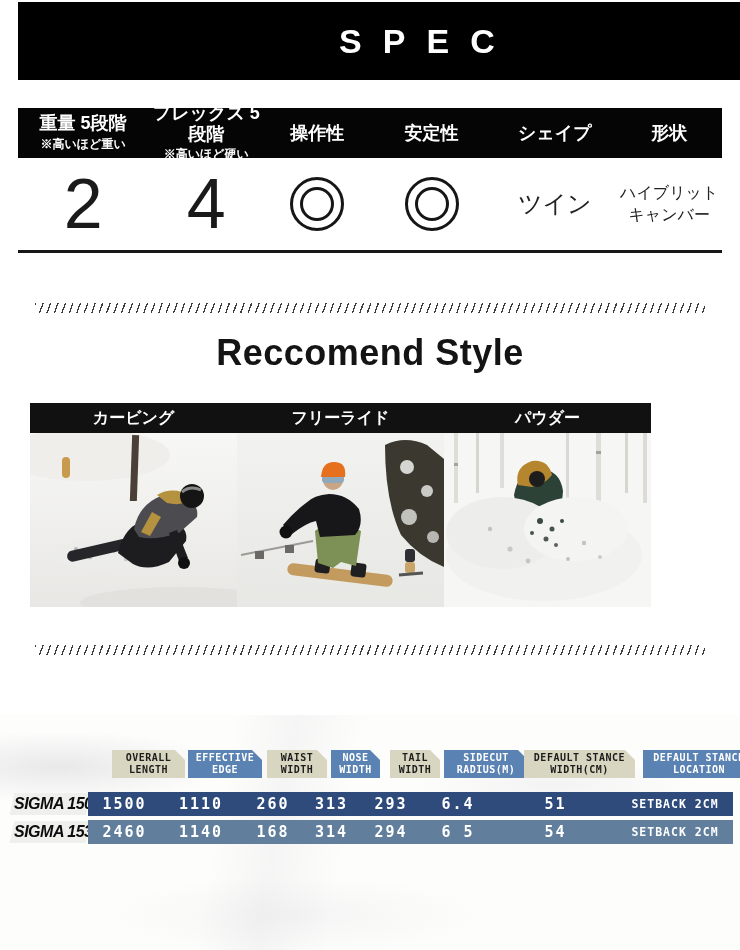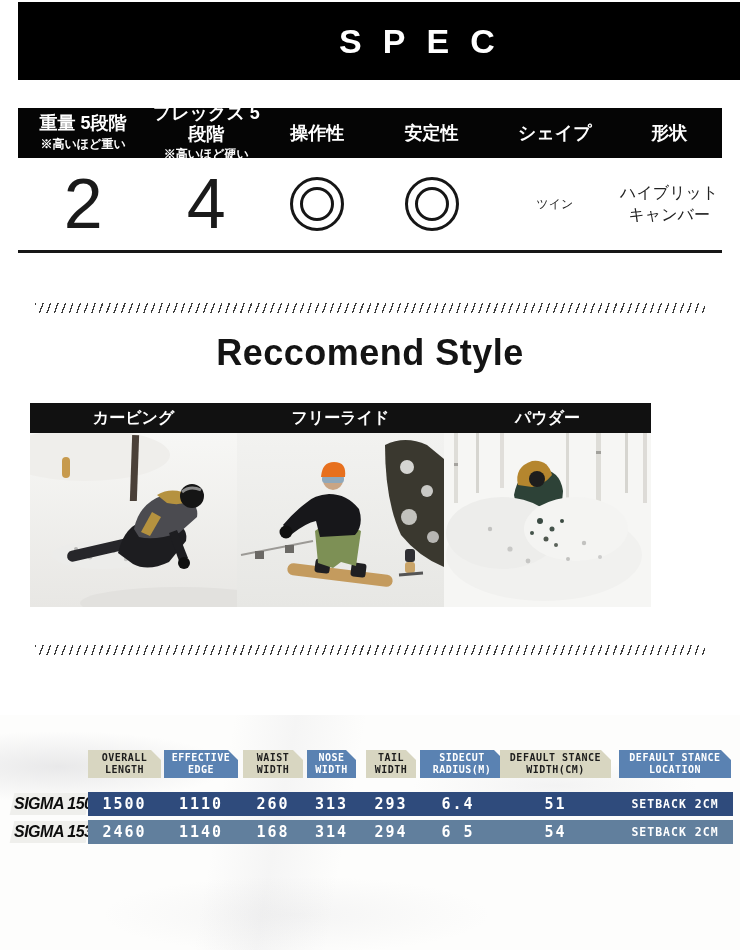--- a/index.html
+++ b/index.html
@@ -24,21 +24,21 @@
   .h-note{font-size:12px;font-weight:bold;margin-top:2px;}
   
   .spec-values{
     position:absolute;left:18px;top:158px;width:704px;height:92px;
     display:flex;align-items:center;color:#111;
   }
   .big-num{font-size:70px;font-weight:400;line-height:1;color:#1a1a1a;}
   .dcircle{width:54px;height:54px;border:3.5px solid #161616;border-radius:50%;
     display:flex;align-items:center;justify-content:center;box-sizing:border-box;}
   .dcircle::after{content:"";width:34px;height:34px;border:3.5px solid #161616;border-radius:50%;box-sizing:border-box;}
-  .shape-text{font-size:12px;color:#222;}
+  .shape-text{font-size:24px;color:#222;}
   .form-text{font-size:16px;color:#222;line-height:1.4;text-align:center;}
   .rule{position:absolute;left:18px;top:250px;width:704px;height:2.5px;background:#171717;}
   
   .hatch{
     position:absolute;left:35px;width:670px;height:10px;
     background:repeating-linear-gradient(110deg,#3d3d3d 0px,#3d3d3d 1.3px,transparent 1.3px,transparent 7px);
   }
   .hatch-1{top:303px;}
   .hatch-2{top:645px;}
   
@@ -63,20 +63,21 @@
       radial-gradient(ellipse 220px 40px at 75% 30%, rgba(170,170,178,0.12), transparent 65%),
       radial-gradient(ellipse 300px 60px at 40% 85%, rgba(170,170,178,0.10), transparent 65%),
       linear-gradient(100deg, transparent 30%, rgba(175,175,182,0.10) 38%, transparent 47%),
       #fdfdfc;
   }
   .chip{
     position:absolute;top:750px;height:28px;display:flex;align-items:center;justify-content:center;
     text-align:center;font-family:"DejaVu Sans Mono",monospace;font-weight:bold;font-size:10px;
     line-height:1.25;letter-spacing:0.5px;white-space:pre-line;
     clip-path:polygon(0 0, calc(100% - 10px) 0, 100% 10px, 100% 100%, 0 100%);
+    margin-left:24px;
   }
   .chip.beige{background:#d8d6c1;color:#1c1c1c;}
   .chip.blue{background:#5a82b2;color:#fff;}
   .row-band{position:absolute;left:88px;width:645px;height:24px;}
   .row-1{top:792px;background:#2f4b7c;}
   .row-2{top:820px;background:#617f9d;}
   .cell{
     position:absolute;top:0;height:100%;display:flex;align-items:center;justify-content:center;
     color:#fff;font-family:"DejaVu Sans Mono",monospace;font-weight:bold;font-size:15px;letter-spacing:2px;
   }

